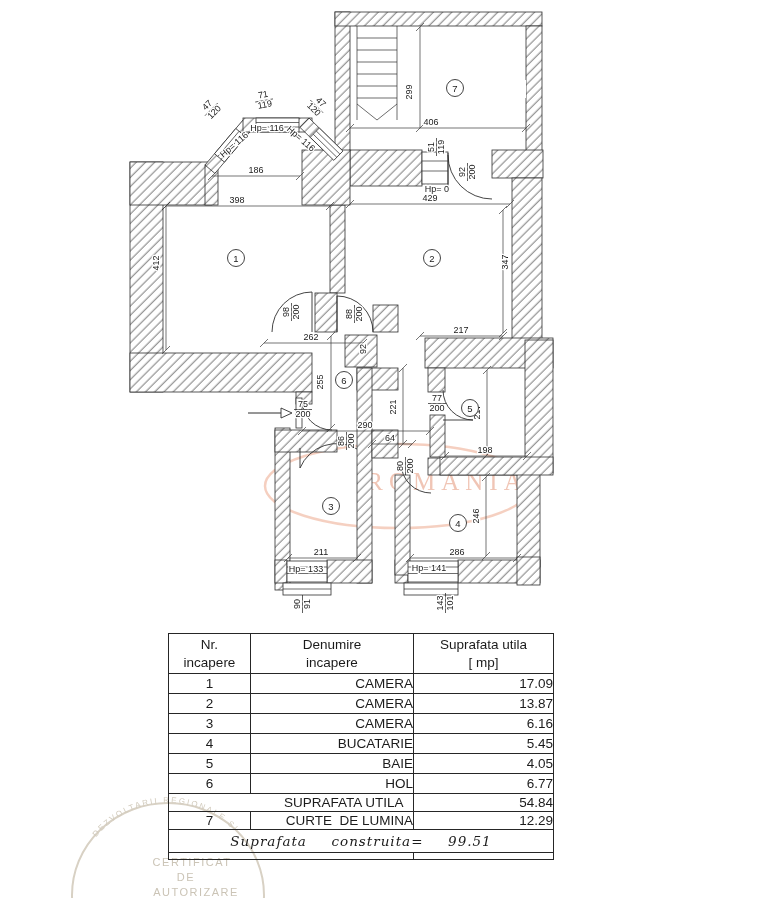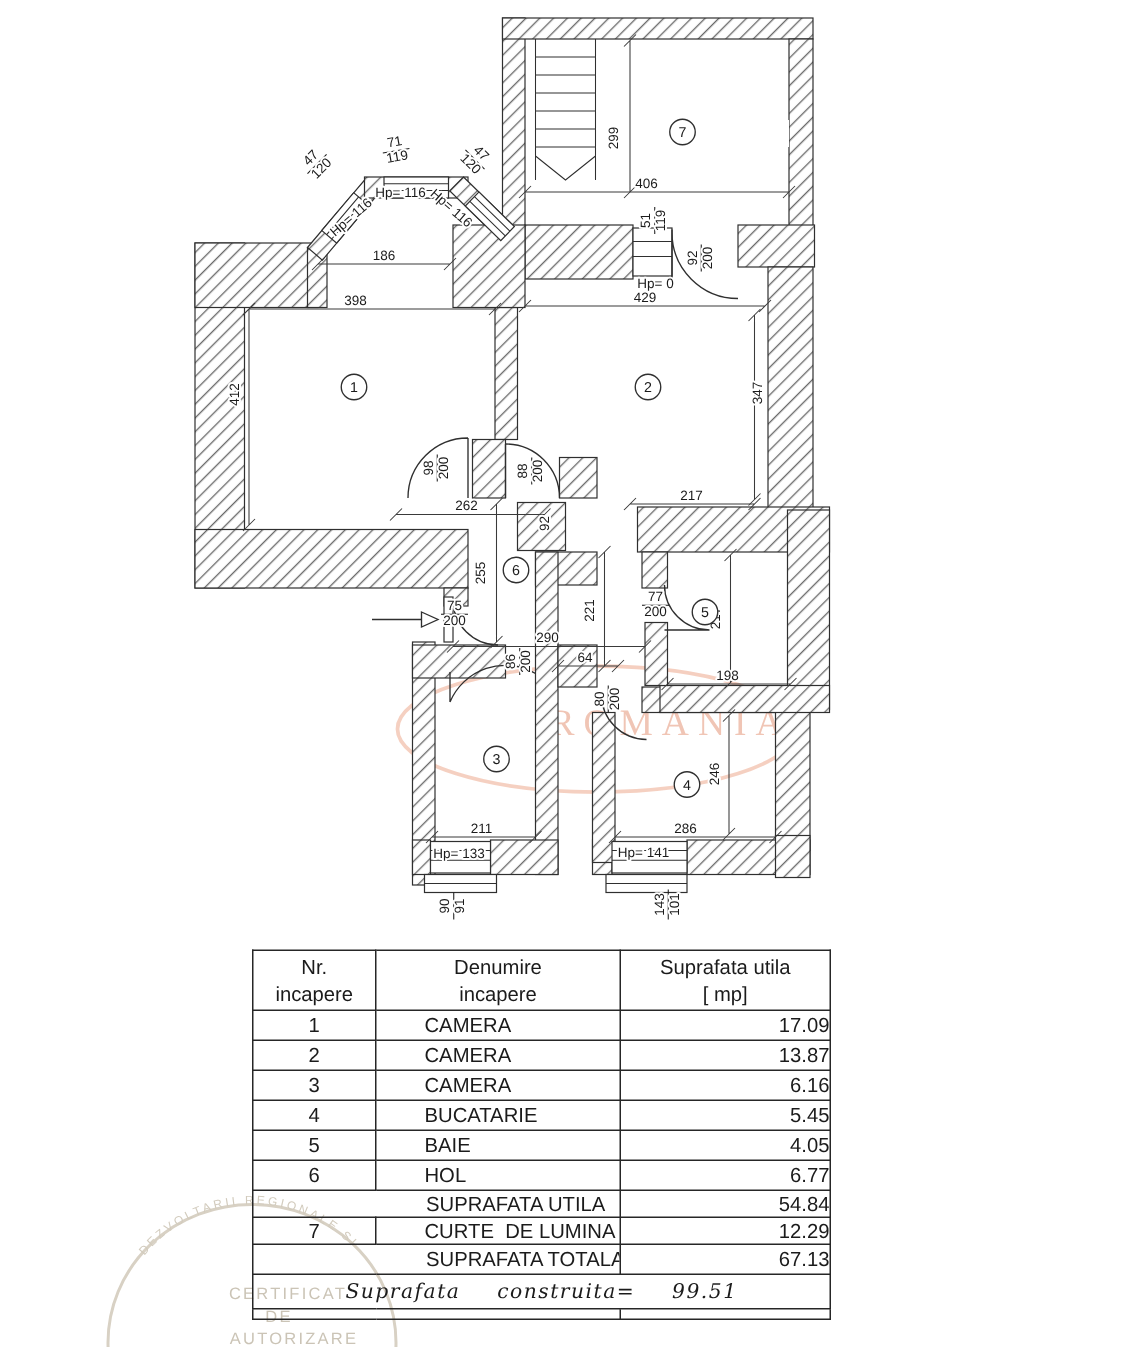--- a/index.html
+++ b/index.html
@@ -16,21 +16,21 @@
   .frbar{stroke:#1b1b1b;stroke-width:.7;}
   .rmtxt{font:9.5px "Liberation Sans",sans-serif;fill:#1b1b1b;text-anchor:middle;}
   .st{font:11px "Liberation Sans",sans-serif;fill:#cbc4b6;text-anchor:middle;letter-spacing:1.5px;}
   
   #areas{position:absolute;left:168px;top:633px;width:385px;height:265px;box-sizing:border-box;}
   #areas table{width:100%;border-collapse:collapse;table-layout:fixed;}
   #areas td{border:1.2px solid #262626;padding:0;font-size:13.5px;color:#1b1b1b;
             vertical-align:middle;overflow:hidden;white-space:pre;}
   .hdr{text-align:center;line-height:1.3;font-size:13.5px;}
   .cnum{text-align:center;}
-  .cname{padding-left:32px !important;}
+  .cname{padding-left:32px !important;text-align:right;}
   .csum{padding-left:115px !important;}
   .grp{padding-left:8px !important;font-size:14.5px;letter-spacing:.5px;}
   .cval{text-align:right;}
   .foot{text-align:center;font-family:"DejaVu Serif",serif;font-style:italic;
         font-size:17px;letter-spacing:1px;word-spacing:7px;color:#242424;border-radius:11px;}
 </style>
 </head>
 <body>
 
 <div id="page">
@@ -365,24 +365,20 @@
     </tr>
     <tr style="height:18px">
       <td class="csum" colspan="2">SUPRAFATA UTILA</td>
       <td class="cval">54.84</td>
     </tr>
     <tr style="height:18px">
       <td class="cnum">7</td>
       <td class="cname">CURTE  DE LUMINA</td>
       <td class="cval">12.29</td>
     </tr>
-    <tr style="height:20px">
-      <td class="csum" colspan="2">SUPRAFATA TOTALA</td>
-      <td class="cval">67.13</td>
-    </tr>
     <tr style="height:23px">
       <td class="foot" colspan="3">Suprafata  construita=  99.51</td>
     </tr>
     <tr style="height:7px">
       <td colspan="2"></td>
       <td></td>
     </tr>
   </tbody>
       </table>
 </div>

